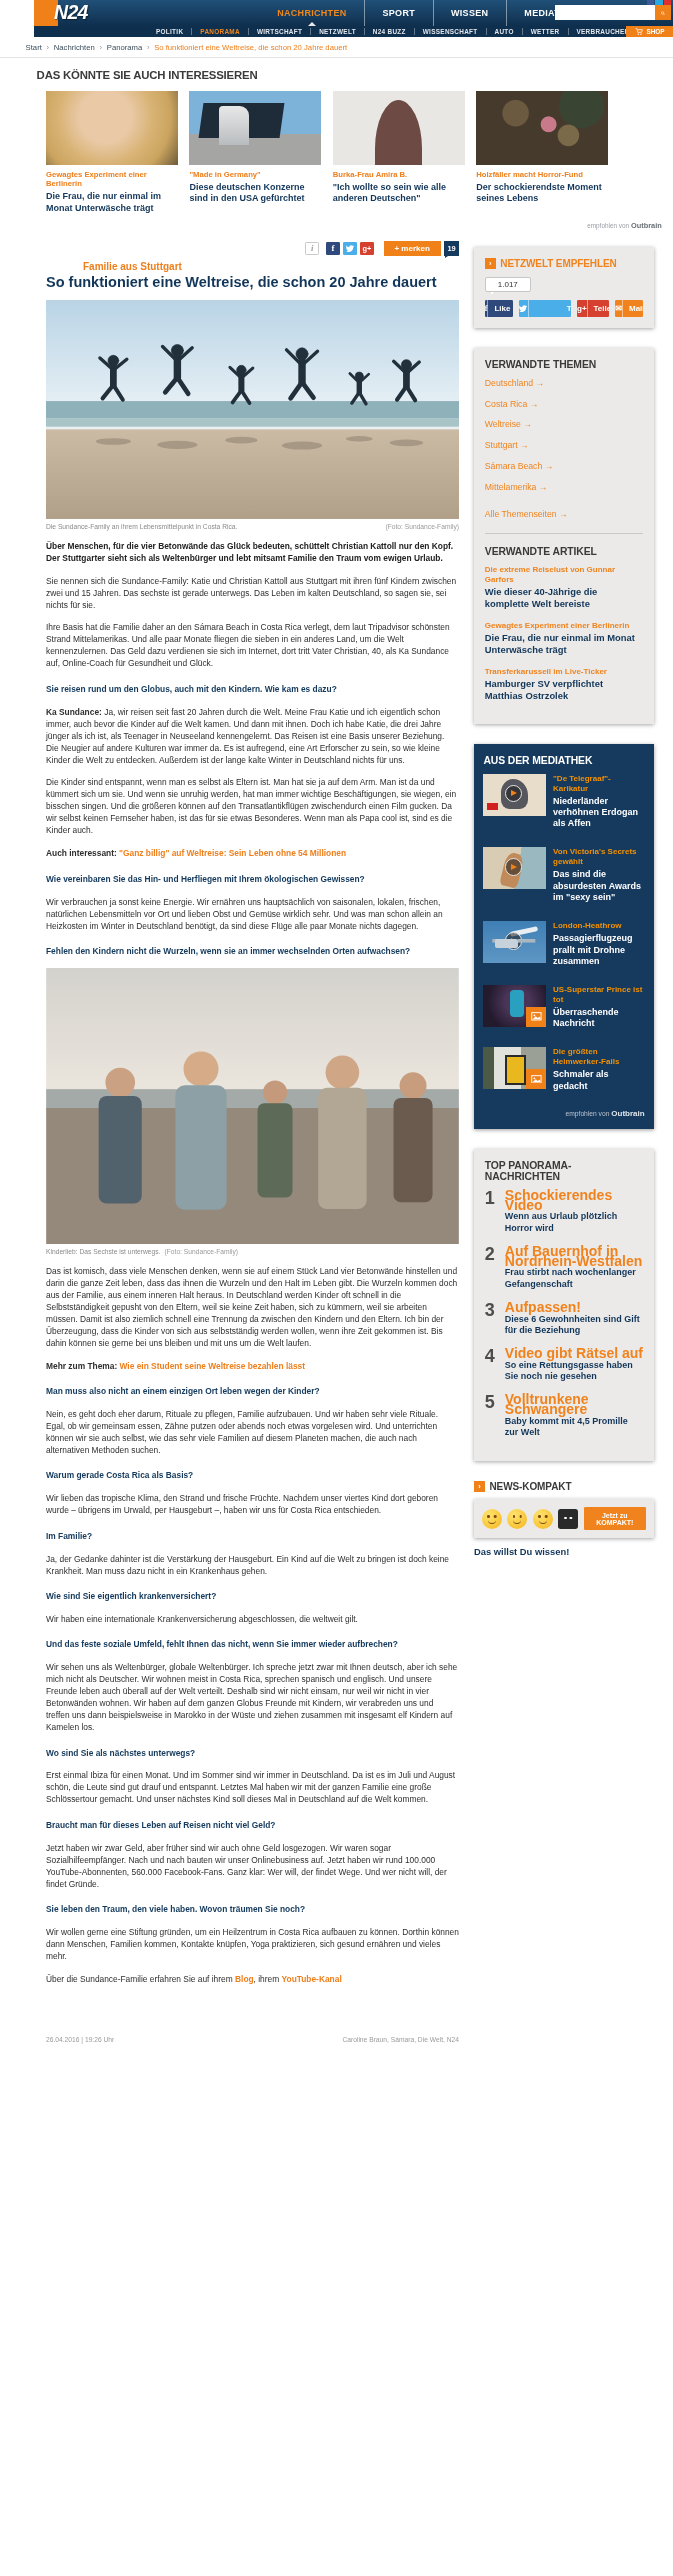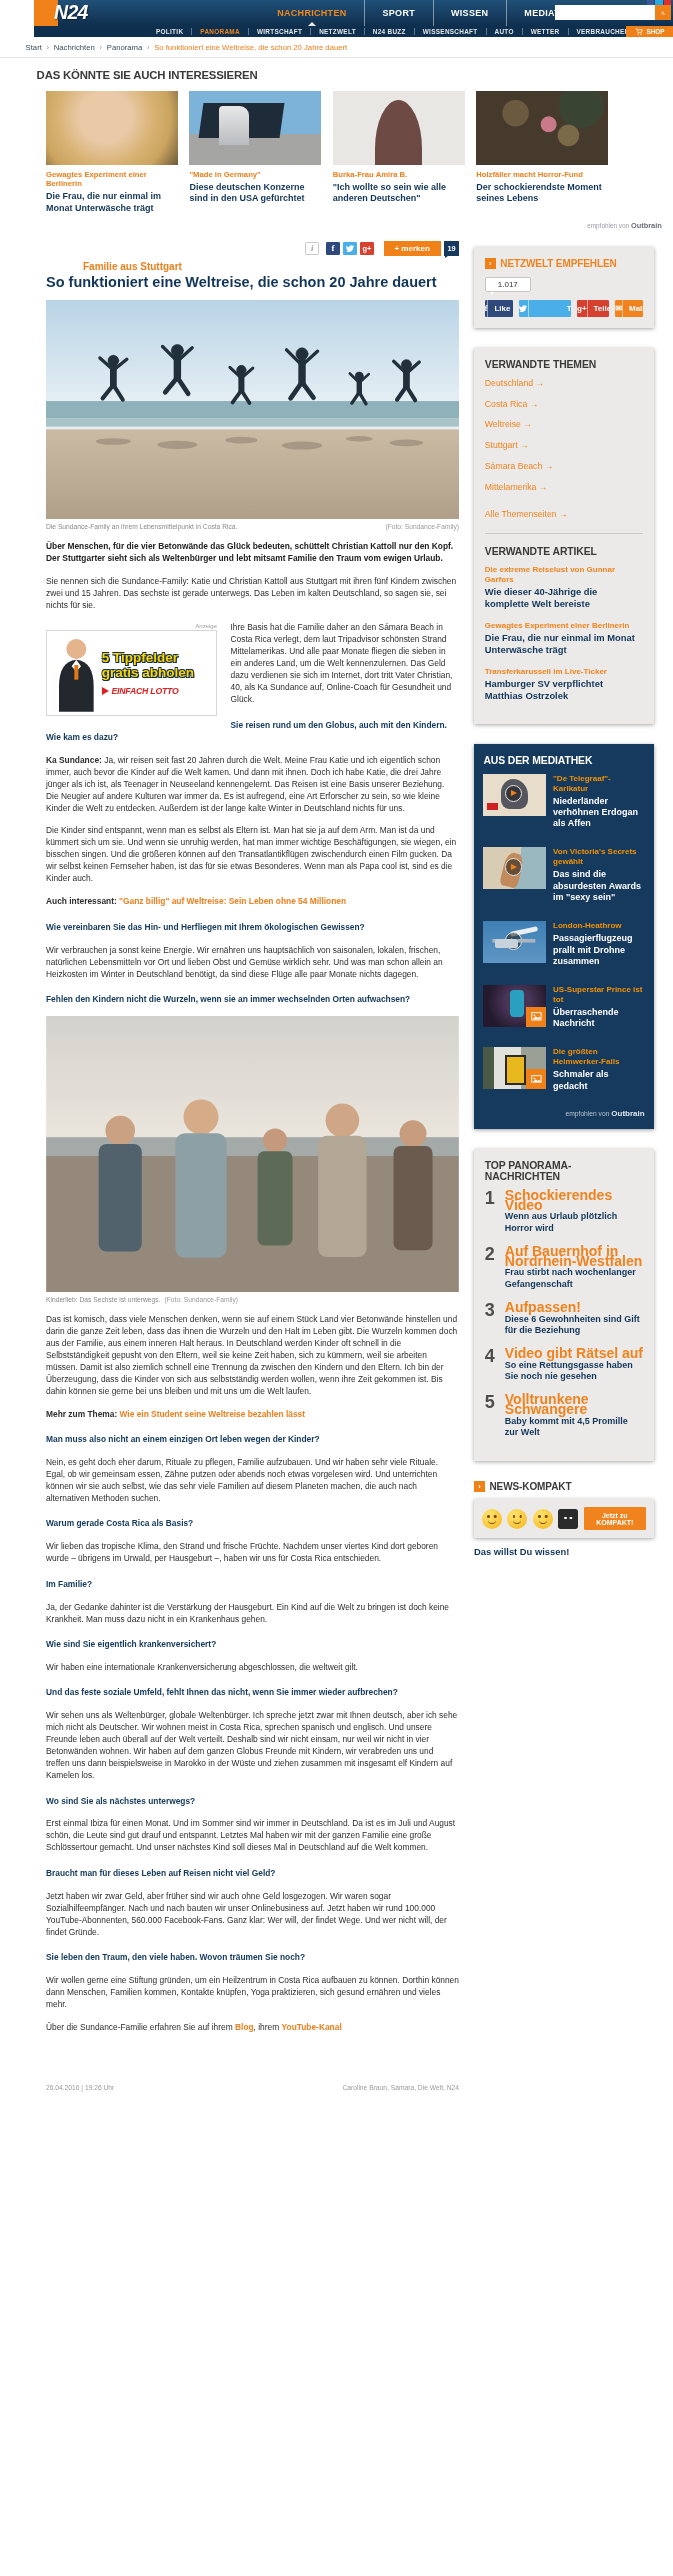--- a/index.html
+++ b/index.html
@@ -351,38 +351,20 @@
           <figcaption class="figure-caption">
             <span>Die Sundance-Family an ihrem Lebensmittelpunkt in Costa Rica.</span>
             <span class="credit">(Foto: Sundance-Family)</span>
           </figcaption>
         </figure>
 
         <div class="article-body">
           <p class="intro">Über Menschen, für die vier Betonwände das Glück bedeuten, schüttelt Christian Kattoll nur den Kopf. Der Stuttgarter sieht sich als Weltenbürger und lebt mitsamt Familie den Traum vom ewigen Urlaub.</p>
           <p class="para">Sie nennen sich die Sundance-Family: Katie und Christian Kattoll aus Stuttgart mit ihren fünf Kindern zwischen zwei und 15 Jahren. Das sechste ist gerade unterwegs. Das Leben im kalten Deutschland, so sagen sie, sei nichts für sie.</p>
 
-          <div class="ad-wrap">
-            <div class="ad-label">Anzeige</div>
-            <div class="ad-box">
-              <svg class="ad-man" viewBox="0 0 72 116">
-                  <circle cx="38" cy="22" r="15" fill="#e4b48c"></circle>
-                  <path d="M38,38 C20,40 12,54 12,78 L12,116 L64,116 L64,78 C64,54 56,40 38,38 Z" fill="#23272e"></path>
-                  <path d="M38,38 l-7,10 l7,8 l7-8 Z" fill="#fff"></path>
-                  <rect x="35" y="46" width="6" height="22" fill="#e07818"></rect>
-                </svg>
-              <div class="ad-right">
-                <div class="ad-headline">5 Tippfelder gratis abholen</div>
-                <div class="ad-brand">
-                  <span class="ad-arrow"></span>
-                  <span class="ad-brand-text">EINFACH LOTTO</span>
-                </div>
-              </div>
-            </div>
-          </div>
 
           <p class="para">Ihre Basis hat die Familie daher an den Sámara Beach in Costa Rica verlegt, dem laut Tripadvisor schönsten Strand Mittelamerikas. Und alle paar Monate fliegen die sieben in ein anderes Land, um die Welt kennenzulernen. Das Geld dazu verdienen sie sich im Internet, dort tritt Vater Christian, 40, als Ka Sundance auf, Online-Coach für Gesundheit und Glück.</p>
           <p class="question">Sie reisen rund um den Globus, auch mit den Kindern. Wie kam es dazu?</p>
           <p class="para"><strong class="lead">Ka Sundance:</strong> <span>Ja, wir reisen seit fast 20 Jahren durch die Welt. Meine Frau Katie und ich eigentlich schon immer, auch bevor die Kinder auf die Welt kamen. Und dann mit ihnen. Doch ich habe Katie, die drei Jahre jünger als ich ist, als Teenager in Neuseeland kennengelernt. Das Reisen ist eine Basis unserer Beziehung. Die Neugier auf andere Kulturen war immer da. Es ist aufregend, eine Art Erforscher zu sein, so wie kleine Kinder die Welt zu entdecken. Außerdem ist der lange kalte Winter in Deutschland nichts für uns.</span></p>
           <p class="para">Die Kinder sind entspannt, wenn man es selbst als Eltern ist. Man hat sie ja auf dem Arm. Man ist da und kümmert sich um sie. Und wenn sie unruhig werden, hat man immer wichtige Beschäftigungen, sie wiegen, ein bisschen singen. Und die größeren können auf den Transatlantikflügen zwischendurch einen Film gucken. Da wir selbst keinen Fernseher haben, ist das für sie etwas Besonderes. Wenn man als Papa cool ist, sind es die Kinder auch.</p>
           <p class="para"><strong>Auch interessant:</strong> <a class="body-link">"Ganz billig" auf Weltreise: Sein Leben ohne 54 Millionen</a></p>
           <p class="question">Wie vereinbaren Sie das Hin- und Herfliegen mit Ihrem ökologischen Gewissen?</p>
           <p class="para">Wir verbrauchen ja sonst keine Energie. Wir ernähren uns hauptsächlich von saisonalen, lokalen, frischen, natürlichen Lebensmitteln vor Ort und lieben Obst und Gemüse wirklich sehr. Und was man schon allein an Heizkosten im Winter in Deutschland benötigt, da sind diese Flüge alle paar Monate nichts dagegen.</p>
           <p class="question">Fehlen den Kindern nicht die Wurzeln, wenn sie an immer wechselnden Orten aufwachsen?</p>
 

